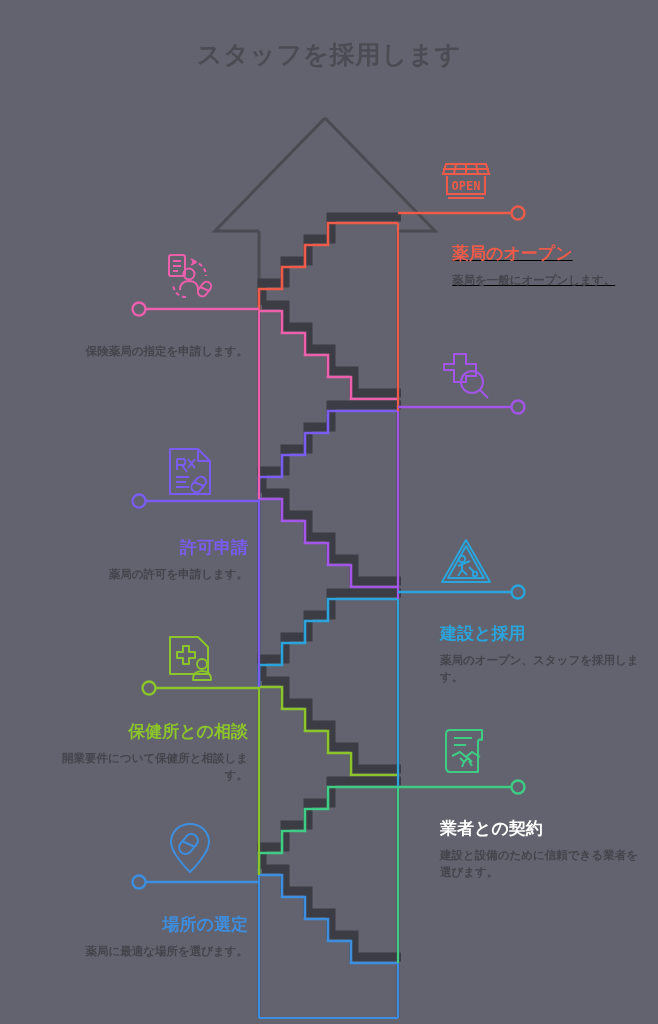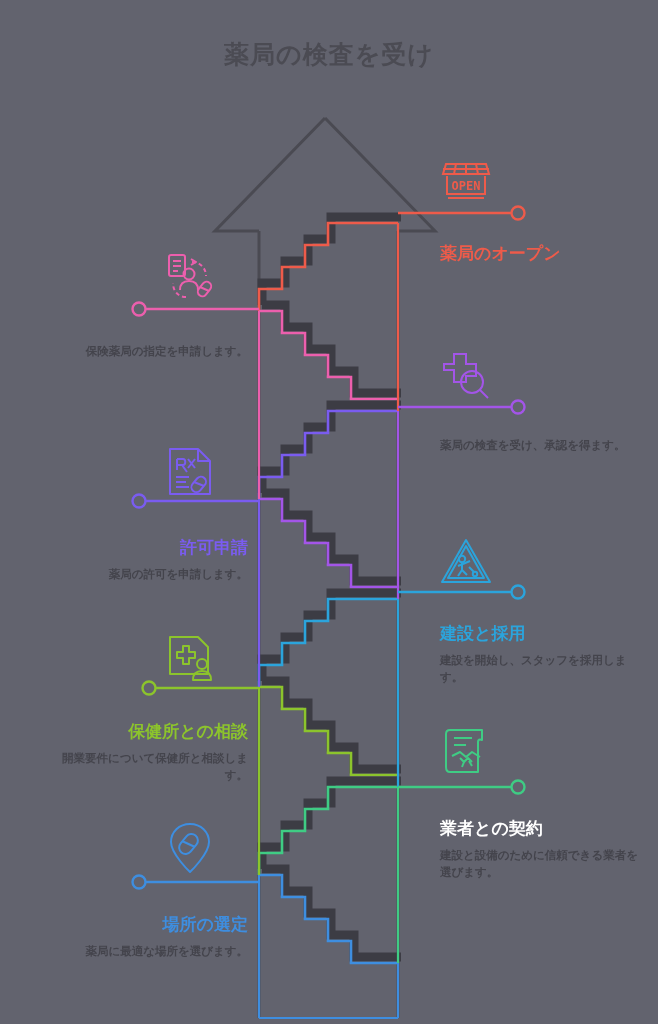--- a/index.html
+++ b/index.html
@@ -61,21 +61,21 @@
     height: 56px;
     text-align: right;
   }
   .icon-box svg { display: block; width: 56px; height: 56px; }
 </style>
 </head>
 <body>
 
 <div id="page">
 
-  <div id="title">薬局の検査を受け</div>
+  <div id="title">スタッフを採用します</div>
 
   <svg class="layer" viewBox="0 0 658 1024">
 
     <g stroke="#4a4a52" stroke-width="3" fill="none" stroke-linejoin="miter">
 
       <path d="M325 118 L215 231 L259 231"></path>
       <path d="M325 118 L435 231 L398 231"></path>
 
       <path d="M259 231 L259 1018"></path>
 
@@ -250,31 +250,31 @@
   </div>
 
   <div class="icon-box" style="left:162px; top:820px;">
     <svg viewBox="0 0 56 56" fill="none" stroke="#3e8ee0" stroke-width="2" stroke-linejoin="round">
       <path d="M28 4 C17 4 9 12 9 22 C9 34 28 52 28 52 C28 52 47 34 47 22 C47 12 39 4 28 4 Z"></path>
       <rect x="20" y="13" width="13" height="22" rx="6.5" transform="rotate(40 26.5 24)"></rect>
       <path d="M20 21 L33 27"></path>
     </svg>
   </div>
 
-  <div class="step-block right" style="left:440px; top:243px;">
+  <div class="step-block right" style="left:452px; top:243px;text-decoration:underline;">
     <p class="step-title" style="color:#ee5b4a">薬局のオープン</p>
+    <p class="step-desc">薬局を一般にオープンします。</p>
   </div>
 
   <div class="step-block right" style="left:440px; top:437px;">
-    <p class="step-desc">薬局の検査を受け、承認を得ます。</p>
   </div>
 
   <div class="step-block right" style="left:440px; top:623px;">
     <p class="step-title" style="color:#2ba4dc">建設と採用</p>
-    <p class="step-desc">建設を開始し、スタッフを採用します。</p>
+    <p class="step-desc">薬局のオープン、スタッフを採用します。</p>
   </div>
 
   <div class="step-block right" style="left:440px; top:818px;">
     <p class="step-title" style="color:#ffffff">業者との契約</p>
     <p class="step-desc">建設と設備のために信頼できる業者を選びます。</p>
   </div>
 
   <div class="step-block left" style="left:48px; top:343px;">
     <p class="step-desc">保険薬局の指定を申請します。</p>
   </div>

